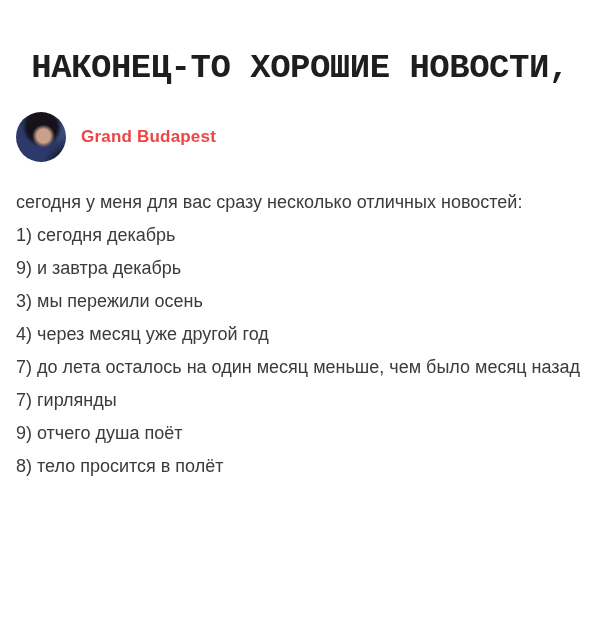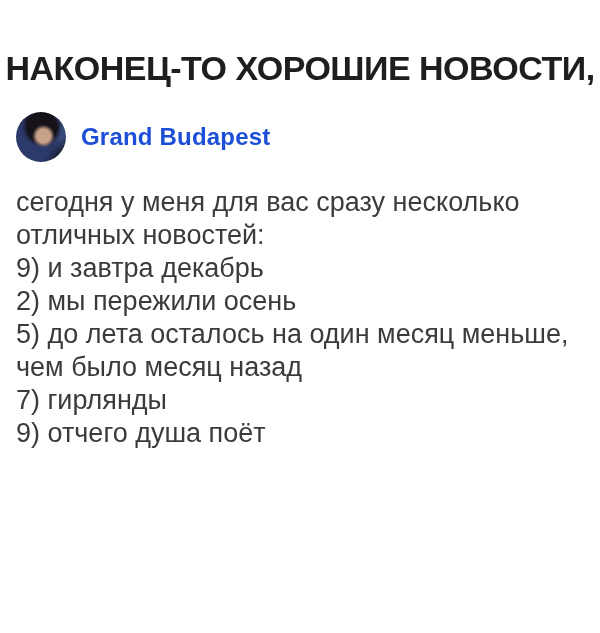--- a/index.html
+++ b/index.html
@@ -20,20 +20,21 @@
     position: relative;
   }
   .title-block {
     margin-top: 46px;
     text-align: center;
     color: #1e1e1e;
     font-size: 34px;
     line-height: 45px;
     font-weight: 600;
     letter-spacing: -0.5px;
+    font-family: Liberation Mono, monospace;
   }
   .profile-row {
     margin-top: 20px;
     padding-left: 16px;
     display: flex;
     align-items: center;
     gap: 15px;
     height: 52px;
   }
   .avatar {
@@ -43,29 +44,29 @@
     flex: 0 0 auto;
     background:
       radial-gradient(circle at 55% 48%, #c9a188 0 18%, rgba(201,161,136,0) 30%),
       radial-gradient(circle at 52% 30%, #15121a 0 34%, rgba(21,18,26,0) 46%),
       radial-gradient(circle at 25% 65%, #2c3a6b 0 40%, rgba(44,58,107,0) 70%),
       radial-gradient(circle at 80% 25%, #3a4a7d 0 25%, rgba(58,74,125,0) 55%),
       #121826;
   }
   .user-name {
     font-weight: 700;
-    font-size: 24px;
-    color: #1d4ed8;
+    font-size: 17px;
+    color: #ef4444;
     letter-spacing: 0.2px;
   }
   .body-text {
     margin-top: 23px;
     padding: 0 14px 0 16px;
     color: #3b3b3b;
-    font-size: 27px;
+    font-size: 18px;
     line-height: 33px;
     font-weight: 400;
   }
   .body-text .line {
     white-space: normal;
   }
 </style>
 </head>
 <body>
 
@@ -75,20 +76,23 @@
     <div>НАКОНЕЦ-ТО ХОРОШИЕ НОВОСТИ,</div>
   </div>
 
   <div class="profile-row">
     <div class="avatar"></div>
     <div class="user-name">Grand Budapest</div>
   </div>
 
   <div class="body-text">
     <div class="line">сегодня у меня для вас сразу несколько отличных новостей:</div>
+    <div class="line">1) сегодня декабрь</div>
     <div class="line">9) и завтра декабрь</div>
-    <div class="line">2) мы пережили осень</div>
-    <div class="line">5) до лета осталось на один месяц меньше, чем было месяц назад</div>
+    <div class="line">3) мы пережили осень</div>
+    <div class="line">4) через месяц уже другой год</div>
+    <div class="line">7) до лета осталось на один месяц меньше, чем было месяц назад</div>
     <div class="line">7) гирлянды</div>
     <div class="line">9) отчего душа поёт</div>
+    <div class="line">8) тело просится в полёт</div>
   </div>
 
 </div>
 
 </body></html>

